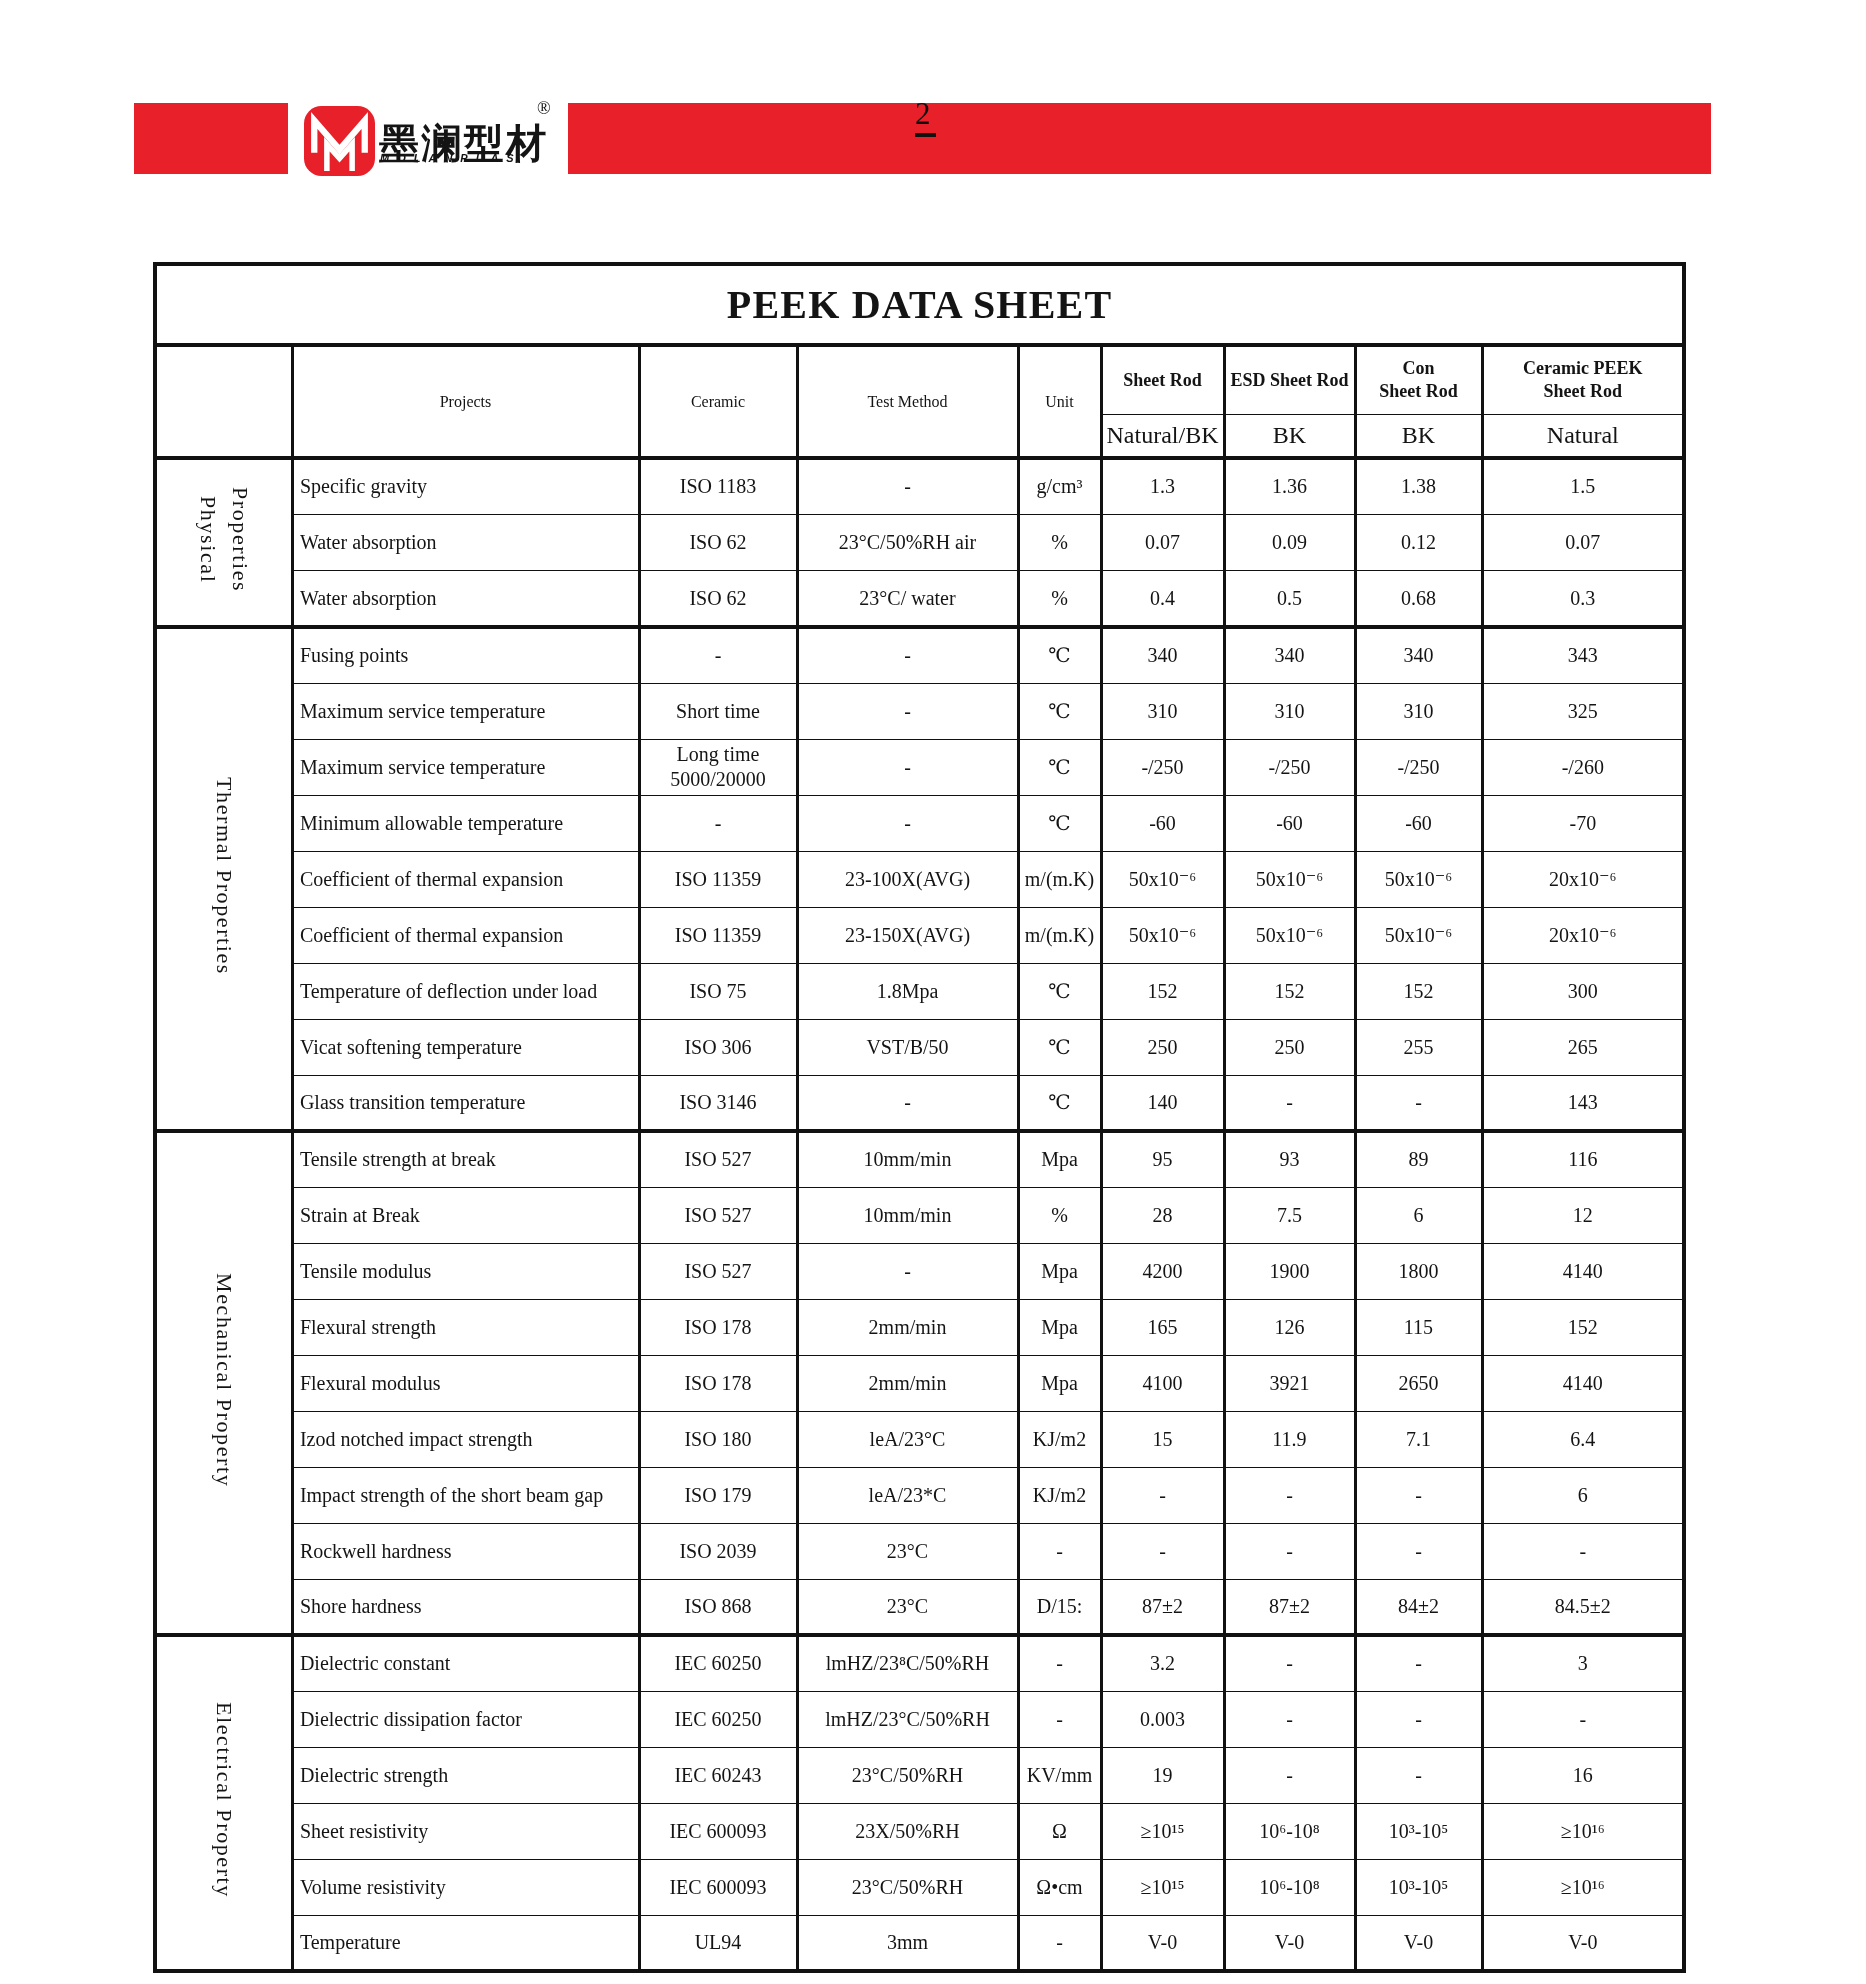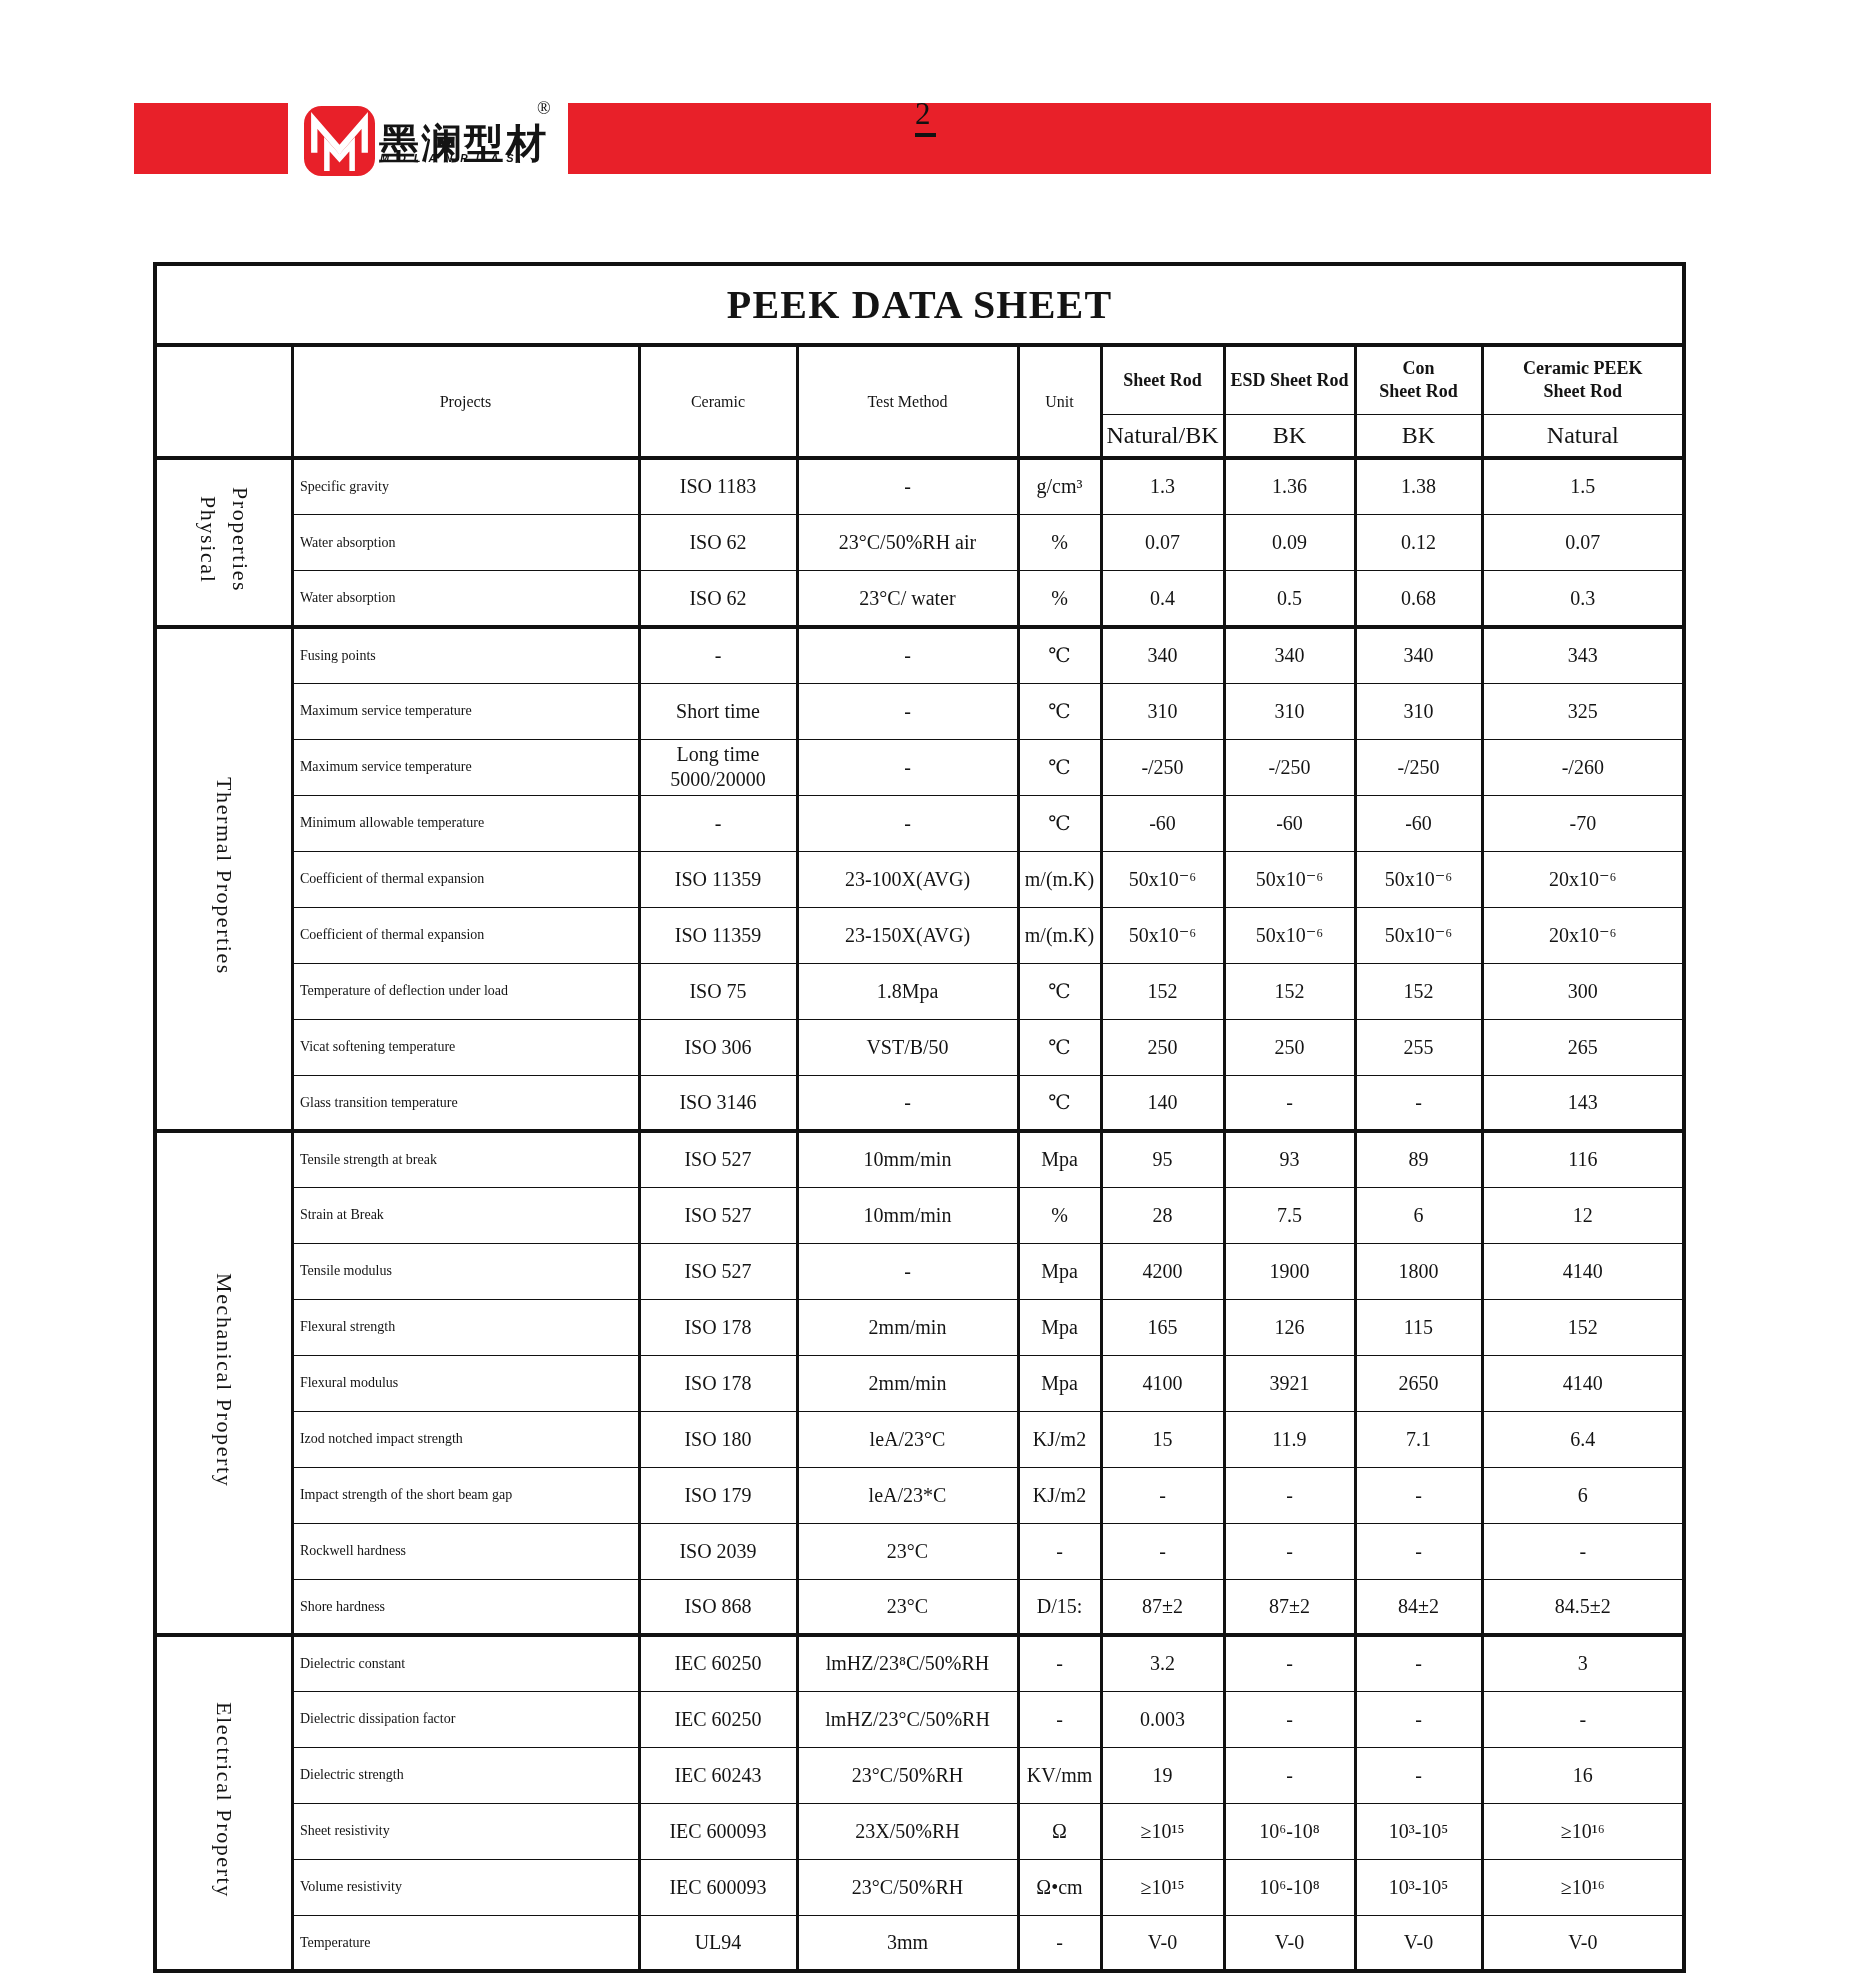--- a/index.html
+++ b/index.html
@@ -28,21 +28,21 @@
   tr.head1{height:69px;}
   tr.head2{height:44px;}
   tbody tr{height:56px;}
   td.title-cell{font-size:40px;font-weight:bold;letter-spacing:1.2px;border-bottom-width:4px;}
   td.bigb{border-bottom-width:4px;}
   td.colhead{font-size:16px;}
   td.prodhead{font-size:18px;font-weight:bold;line-height:1.3;}
   td.variant{font-size:24px;}
   tr.head2 td{border-bottom-width:4px;}
   td.gstart{border-top-width:4px;}
-  td.proj{text-align:left;padding-left:6.4px;font-size:14px;}
+  td.proj{text-align:left;padding-left:6.4px;font-size:20px;}
   td.group-cell{padding:0;}
   .vlabel{display:inline-block;writing-mode:vertical-lr;text-orientation:mixed;
           font-size:22px;letter-spacing:1.6px;line-height:1.45;}
   .vlabel.wrap{height:159px;}
 </style>
 </head>
 <body>
 
 <div id="red-bar" class="abs"></div>
 <div id="logo-gap" class="abs"></div>

